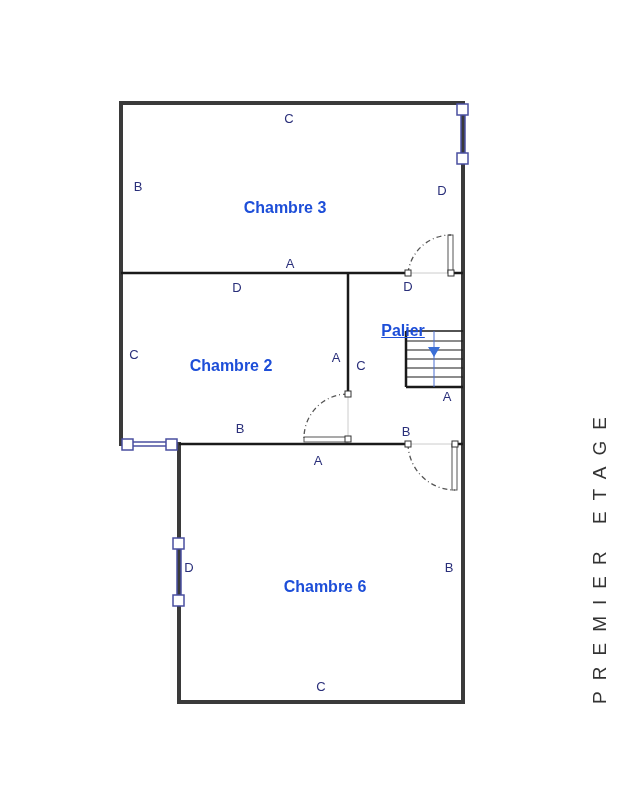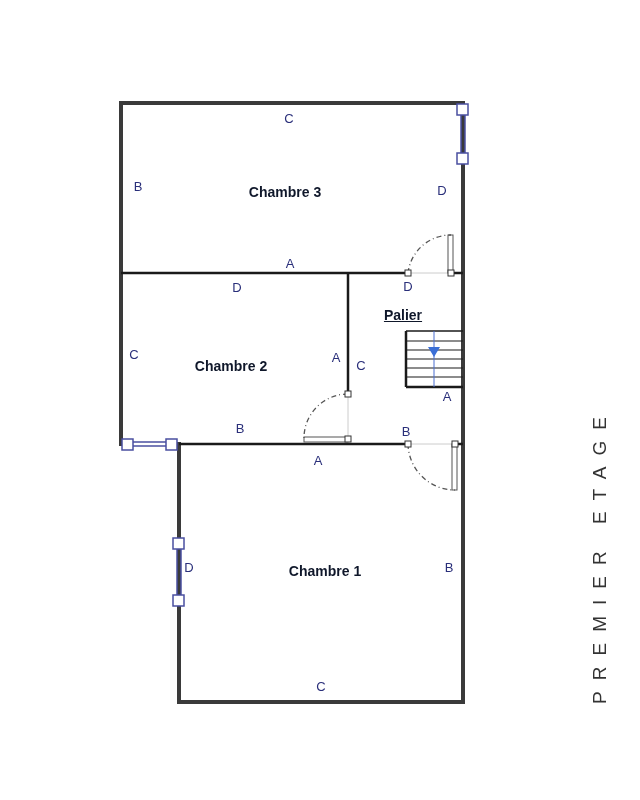--- a/index.html
+++ b/index.html
@@ -1,18 +1,18 @@
 <!DOCTYPE html>
 <html><head>
   <meta charset="utf-8">
   <style>
     html, body { margin: 0; padding: 0; background: #ffffff; }
     body { width: 640px; height: 800px; position: relative; overflow: hidden; font-family: "Liberation Sans", sans-serif; }
     svg.plan { position: absolute; left: 0; top: 0; }
-    .room-label { position: absolute; font-family: "Liberation Sans", sans-serif; font-weight: bold; font-size: 14px; color: #0f172a; transform: translate(-50%, -50%); white-space: nowrap; }
+    .room-label { position: absolute; font-family: "Liberation Sans", sans-serif; font-weight: bold; font-size: 16px; color: #1d4ed8; transform: translate(-50%, -50%); white-space: nowrap; margin-top: 16px; }
     .wall-label { position: absolute; font-family: "Liberation Sans", sans-serif; font-size: 13px; color: #2a2f7a; transform: translate(-50%, -50%); }
     .side-title { position: absolute; left: 600px; top: 555px; transform: translate(-50%, -50%) rotate(-90deg); font-family: "Liberation Sans", sans-serif; font-size: 19px; letter-spacing: 11px; color: #333333; white-space: nowrap; font-weight: normal; }
   </style>
 </head>
 <body>
 
 <svg class="plan" width="640" height="800" viewBox="0 0 640 800" xmlns="http://www.w3.org/2000/svg">
 
   <g stroke="#3a3a3a" stroke-width="4" fill="none" stroke-linecap="square">
     <line x1="121" y1="103" x2="463" y2="103"></line>
@@ -79,23 +79,23 @@
     <line x1="406" y1="350" x2="463" y2="350" stroke-width="1.2"></line>
     <line x1="406" y1="359" x2="463" y2="359" stroke-width="1.2"></line>
     <line x1="406" y1="368" x2="463" y2="368" stroke-width="1.2"></line>
     <line x1="406" y1="377" x2="463" y2="377" stroke-width="1.2"></line>
     <line x1="434" y1="331" x2="434" y2="387" stroke="#4a6fd0" stroke-width="1"></line>
     <polygon points="428,347 440,347 434,357" fill="#3b6fd6" stroke="none"></polygon>
   </g>
 </svg>
 
 <div class="room-label" style="left:285px; top:192px;">Chambre 3</div>
-<div class="room-label" style="left:231px; top:366px;">Chambre 2</div>
+<div class="room-label" style="left:231px; top:350px;">Chambre 2</div>
 <div class="room-label" style="left:403px; top:315px;text-decoration:underline;">Palier</div>
-<div class="room-label" style="left:325px; top:571px;">Chambre 1</div>
+<div class="room-label" style="left:325px; top:571px;">Chambre 6</div>
 
 <div class="wall-label" style="left:289px; top:118px;">C</div>
 <div class="wall-label" style="left:138px; top:186px;">B</div>
 <div class="wall-label" style="left:442px; top:190px;">D</div>
 <div class="wall-label" style="left:290px; top:263px;">A</div>
 <div class="wall-label" style="left:237px; top:287px;">D</div>
 <div class="wall-label" style="left:408px; top:286px;">D</div>
 <div class="wall-label" style="left:134px; top:354px;">C</div>
 <div class="wall-label" style="left:336px; top:357px;">A</div>
 <div class="wall-label" style="left:361px; top:365px;">C</div>

